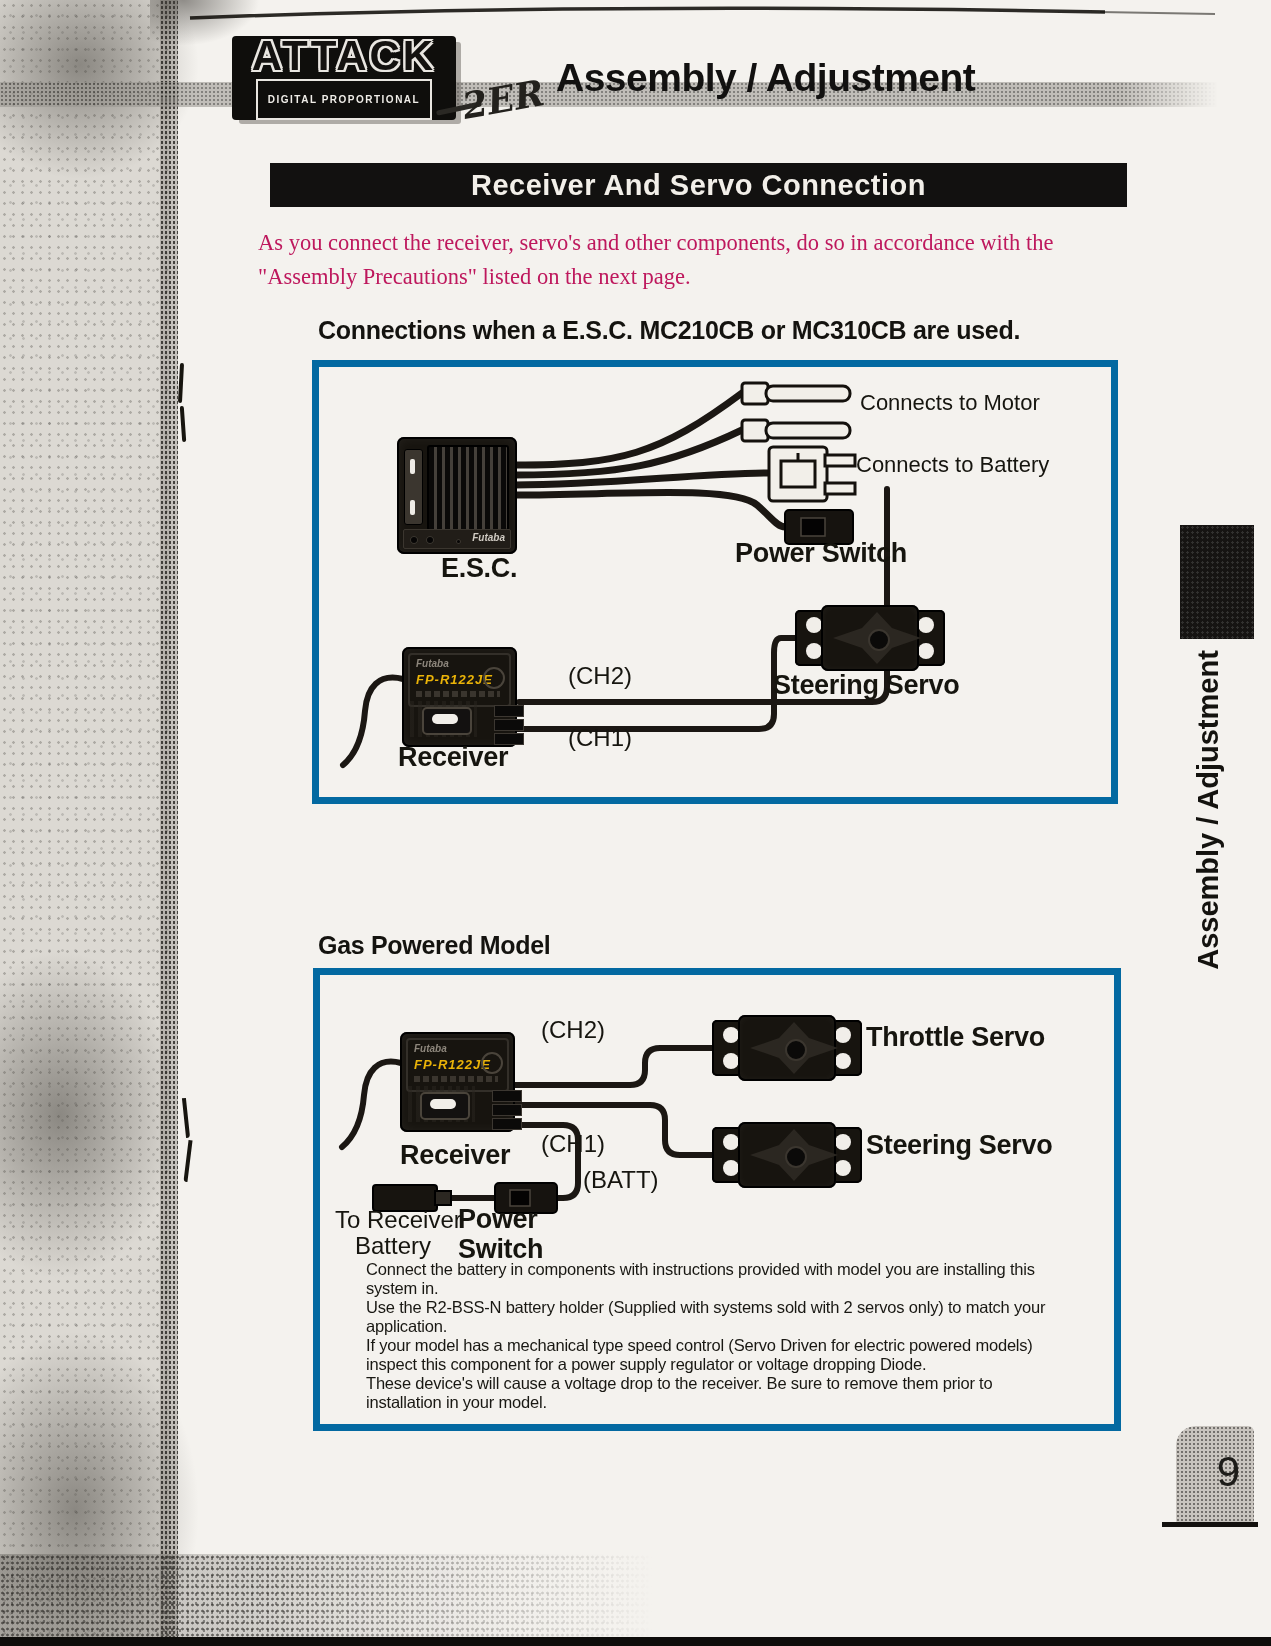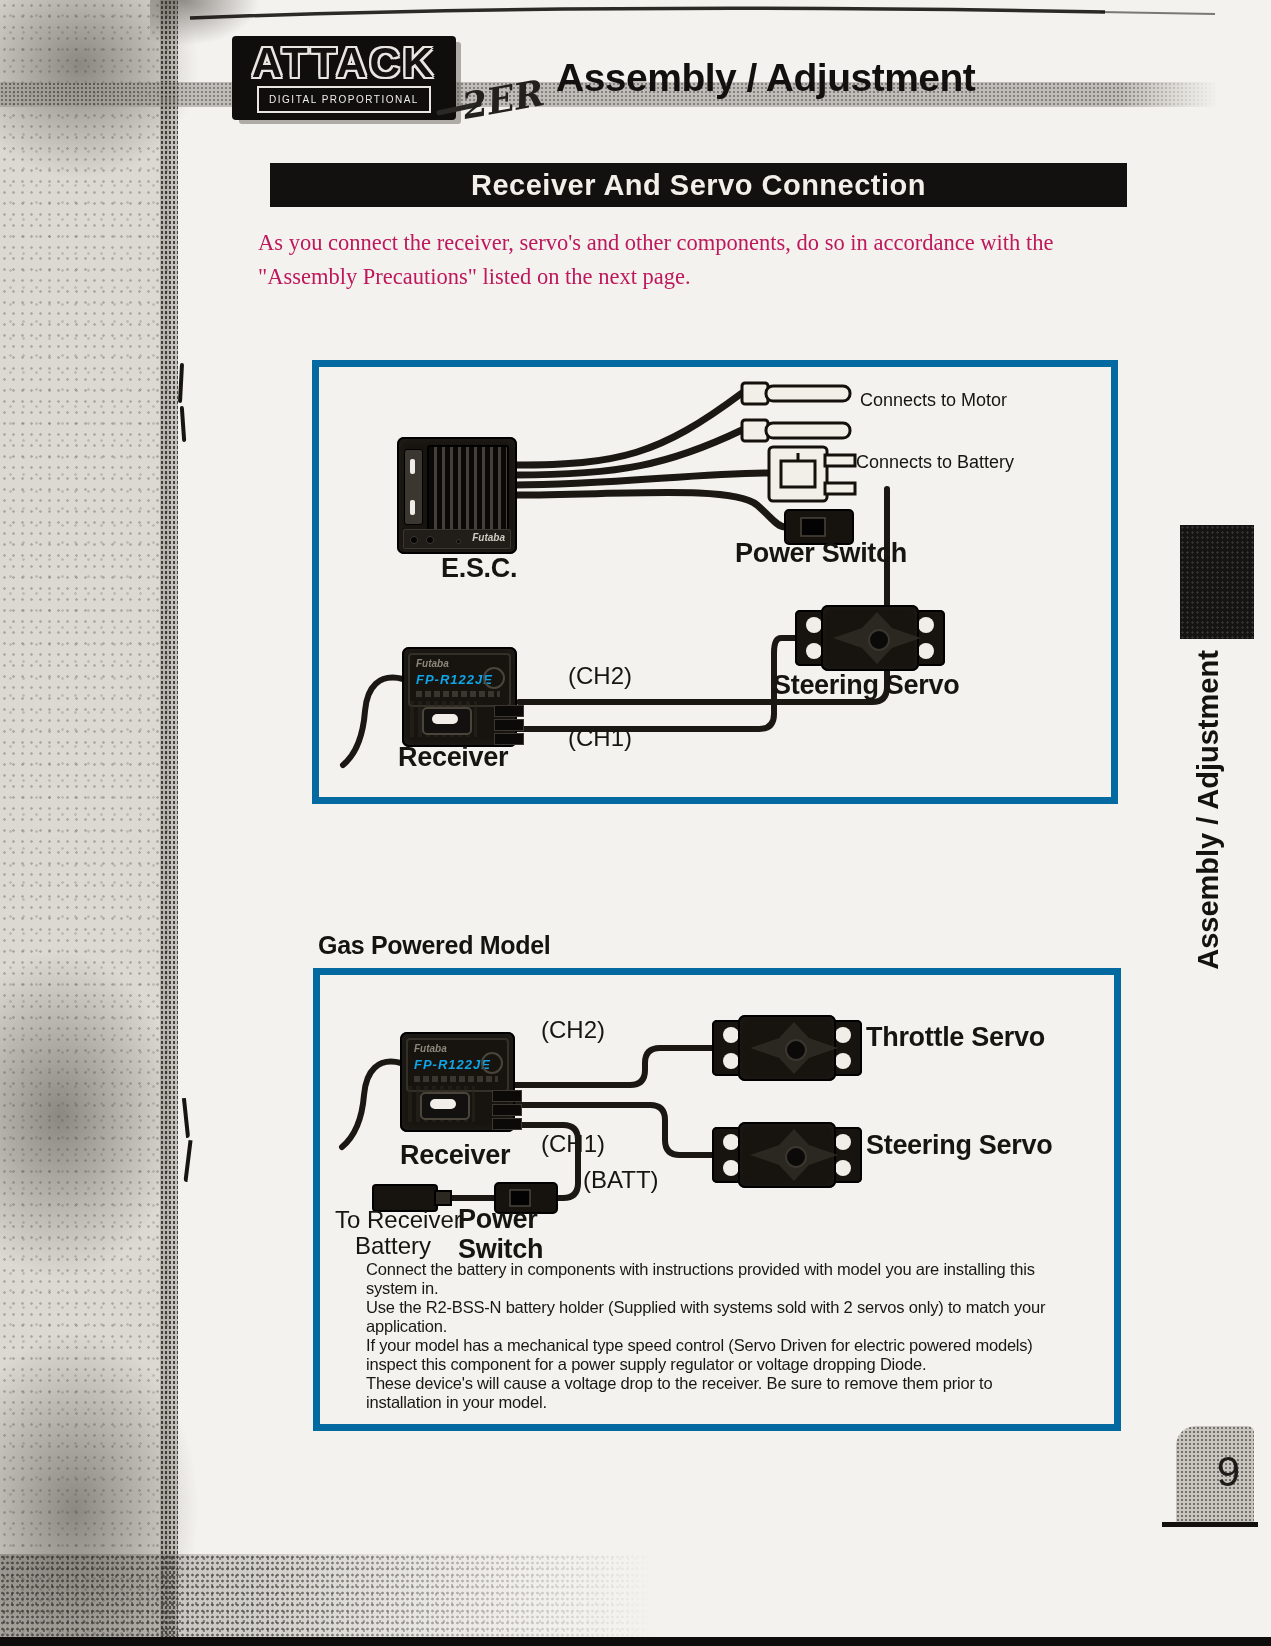--- a/index.html
+++ b/index.html
@@ -37,22 +37,22 @@
     background-image:radial-gradient(rgba(40,38,35,.9) 1px,transparent 1.35px);
     background-size:4px 4px;
     -webkit-mask-image:linear-gradient(to right,#000 92%,transparent);
             mask-image:linear-gradient(to right,#000 92%,transparent);}
   .logo{position:absolute;left:232px;top:36px;width:224px;height:84px;background:#0f0e0c;
     border-radius:4px;box-shadow:6px 5px 0 -1px rgba(103,100,94,.5);
     display:flex;flex-direction:column;align-items:center;justify-content:center;}
   .logo-word{font-weight:bold;font-size:42px;letter-spacing:3px;color:#141210;line-height:40px;
     text-shadow:-2px -2px 0 #e9e6e1,2px -2px 0 #e9e6e1,-2px 2px 0 #e9e6e1,2px 2px 0 #e9e6e1,
                  0 -2px 0 #e9e6e1,0 2px 0 #e9e6e1,-2px 0 0 #e9e6e1,2px 0 0 #e9e6e1;}
-  .logo-sub{margin-top:3px;border:2px solid #e9e6e1;padding:6px 10px;font-size:10px;
-    font-weight:normal;letter-spacing:1.5px;color:#efece7;}
+  .logo-sub{margin-top:3px;border:2px solid #e9e6e1;padding:13px 10px;font-size:10px;
+    font-weight:bold;letter-spacing:1.5px;color:#efece7;}
   .handwrite{position:absolute;left:462px;top:78px;font-family:"DejaVu Serif",serif;
     font-style:italic;font-weight:bold;font-size:36px;color:#23211d;transform:rotate(-10deg);}
   .hw-dash{position:absolute;left:436px;top:106px;width:46px;height:5px;background:#2a2824;
     border-radius:3px;transform:rotate(-12deg);}
   .page-title{position:absolute;left:556px;top:56px;font-size:39px;font-weight:bold;
     letter-spacing:-.5px;color:#121110;}
   .section-bar{position:absolute;left:258px;top:163px;width:857px;height:44px;background:#121110;
     display:flex;align-items:center;justify-content:center;margin-left:12px;}
   .section-bar span{color:#f2efe9;font-size:29px;font-weight:bold;letter-spacing:.5px;}
 
@@ -78,21 +78,21 @@
   .esc-brand{position:absolute;right:5px;top:2px;font-size:10px;font-style:italic;
     font-weight:bold;color:#cfcac2;}
   .esc-dot{position:absolute;bottom:4px;width:8px;height:8px;border-radius:50%;background:#060505;
     box-shadow:inset 0 0 0 1px #3b362f;}
 
   .rx-top{position:absolute;left:6px;top:6px;right:6px;height:50px;border:2px solid #332f29;
     border-radius:4px;overflow:hidden;}
   .rx-brand{position:absolute;left:6px;top:3px;font-size:10px;font-style:italic;font-weight:bold;
     color:#8d867c;}
   .rx-model{position:absolute;left:6px;top:17px;font-size:13px;font-weight:bold;font-style:italic;
-    letter-spacing:1px;color:#0ea5e9;}
+    letter-spacing:1px;color:#eab308;}
   .rx-line{position:absolute;left:6px;top:36px;width:85%;height:6px;
     background:repeating-linear-gradient(90deg,#3a352e 0 6px,transparent 6px 9px);}
   .rx-badge{position:absolute;right:4px;top:12px;width:18px;height:18px;border-radius:50%;
     border:2px solid #4a443b;}
   .rx-crystal{position:absolute;left:20px;bottom:12px;width:46px;height:24px;background:#131110;
     border:2px solid #4a443b;border-radius:5px;}
   .rx-crystal i{position:absolute;left:8px;top:5px;width:26px;height:10px;background:#f1eee9;
     border-radius:6px;}
   .rx-pin{position:absolute;right:-7px;width:28px;height:10px;background:#0b0a09;
     border:1px solid #3c3731;}
@@ -106,21 +106,21 @@
   .servo-body{position:absolute;left:26px;right:26px;top:0;height:66px;background:#17140f;
     border-radius:7px;box-shadow:inset 0 0 0 2px #000,inset 0 0 10px rgba(255,255,255,.06);}
   .servo-horn{position:absolute;left:12px;top:7px;width:88px;height:52px;background:#2b2721;
     clip-path:polygon(0 50%,33% 31%,50% 0,67% 31%,100% 50%,67% 69%,50% 100%,33% 69%);}
   .horn-hub{position:absolute;left:47px;top:24px;width:18px;height:18px;border-radius:50%;
     background:#0b0a09;border:2px solid #3b362f;}
 
   
   .lbl{position:absolute;white-space:nowrap;color:#16150f;}
   .lbl-b{font-weight:bold;font-size:27px;letter-spacing:-.3px;}
-  .lbl-n{font-size:18px;}
+  .lbl-n{font-size:22px;}
   .lbl-ch{font-size:24px;}
 
   .notes{position:absolute;left:366px;top:1260px;width:706px;font-size:16.5px;line-height:19px;
     letter-spacing:-.2px;color:#191813;}
   .notes p{margin:0;}
 
   
   .side-tab{position:absolute;left:1180px;top:525px;width:74px;height:114px;background:#161412;
     background-image:radial-gradient(rgba(255,255,255,.12) 1px,transparent 1.3px);
     background-size:5px 5px;}
@@ -164,20 +164,21 @@
   </div>
   <div class="hw-dash"></div>
   <div class="handwrite">2ER</div>
   <div class="page-title">Assembly / Adjustment</div>
   <div class="section-bar">
     <span>Receiver And Servo Connection</span>
   </div>
 
   <div class="intro">As you connect the receiver, servo's and other components, do so in accordance with the "Assembly Precautions" listed on the next page.</div>
 
+  <div class="h-diagram" style="left:318px;top:316px;">Connections when a E.S.C. MC210CB or MC310CB are used.</div>
 
   <div class="dbox" style="left:312px;top:360px;width:792px;height:430px;">
     <svg width="786" height="424" viewBox="0 0 786 424">
       <g fill="none" stroke="#1b1713" stroke-width="7" stroke-linecap="round" stroke-linejoin="round">
         <path d="M196,98 C300,98 340,88 423,26"></path>
         <path d="M196,108 C300,108 350,98 423,63"></path>
         <path d="M196,118 C290,118 380,106 450,106"></path>
         <path d="M196,128 C300,128 414,118 438,138 C452,150 458,160 466,160"></path>
       </g>
       <g fill="none" stroke="#1b1713" stroke-width="6" stroke-linecap="round" stroke-linejoin="round">

